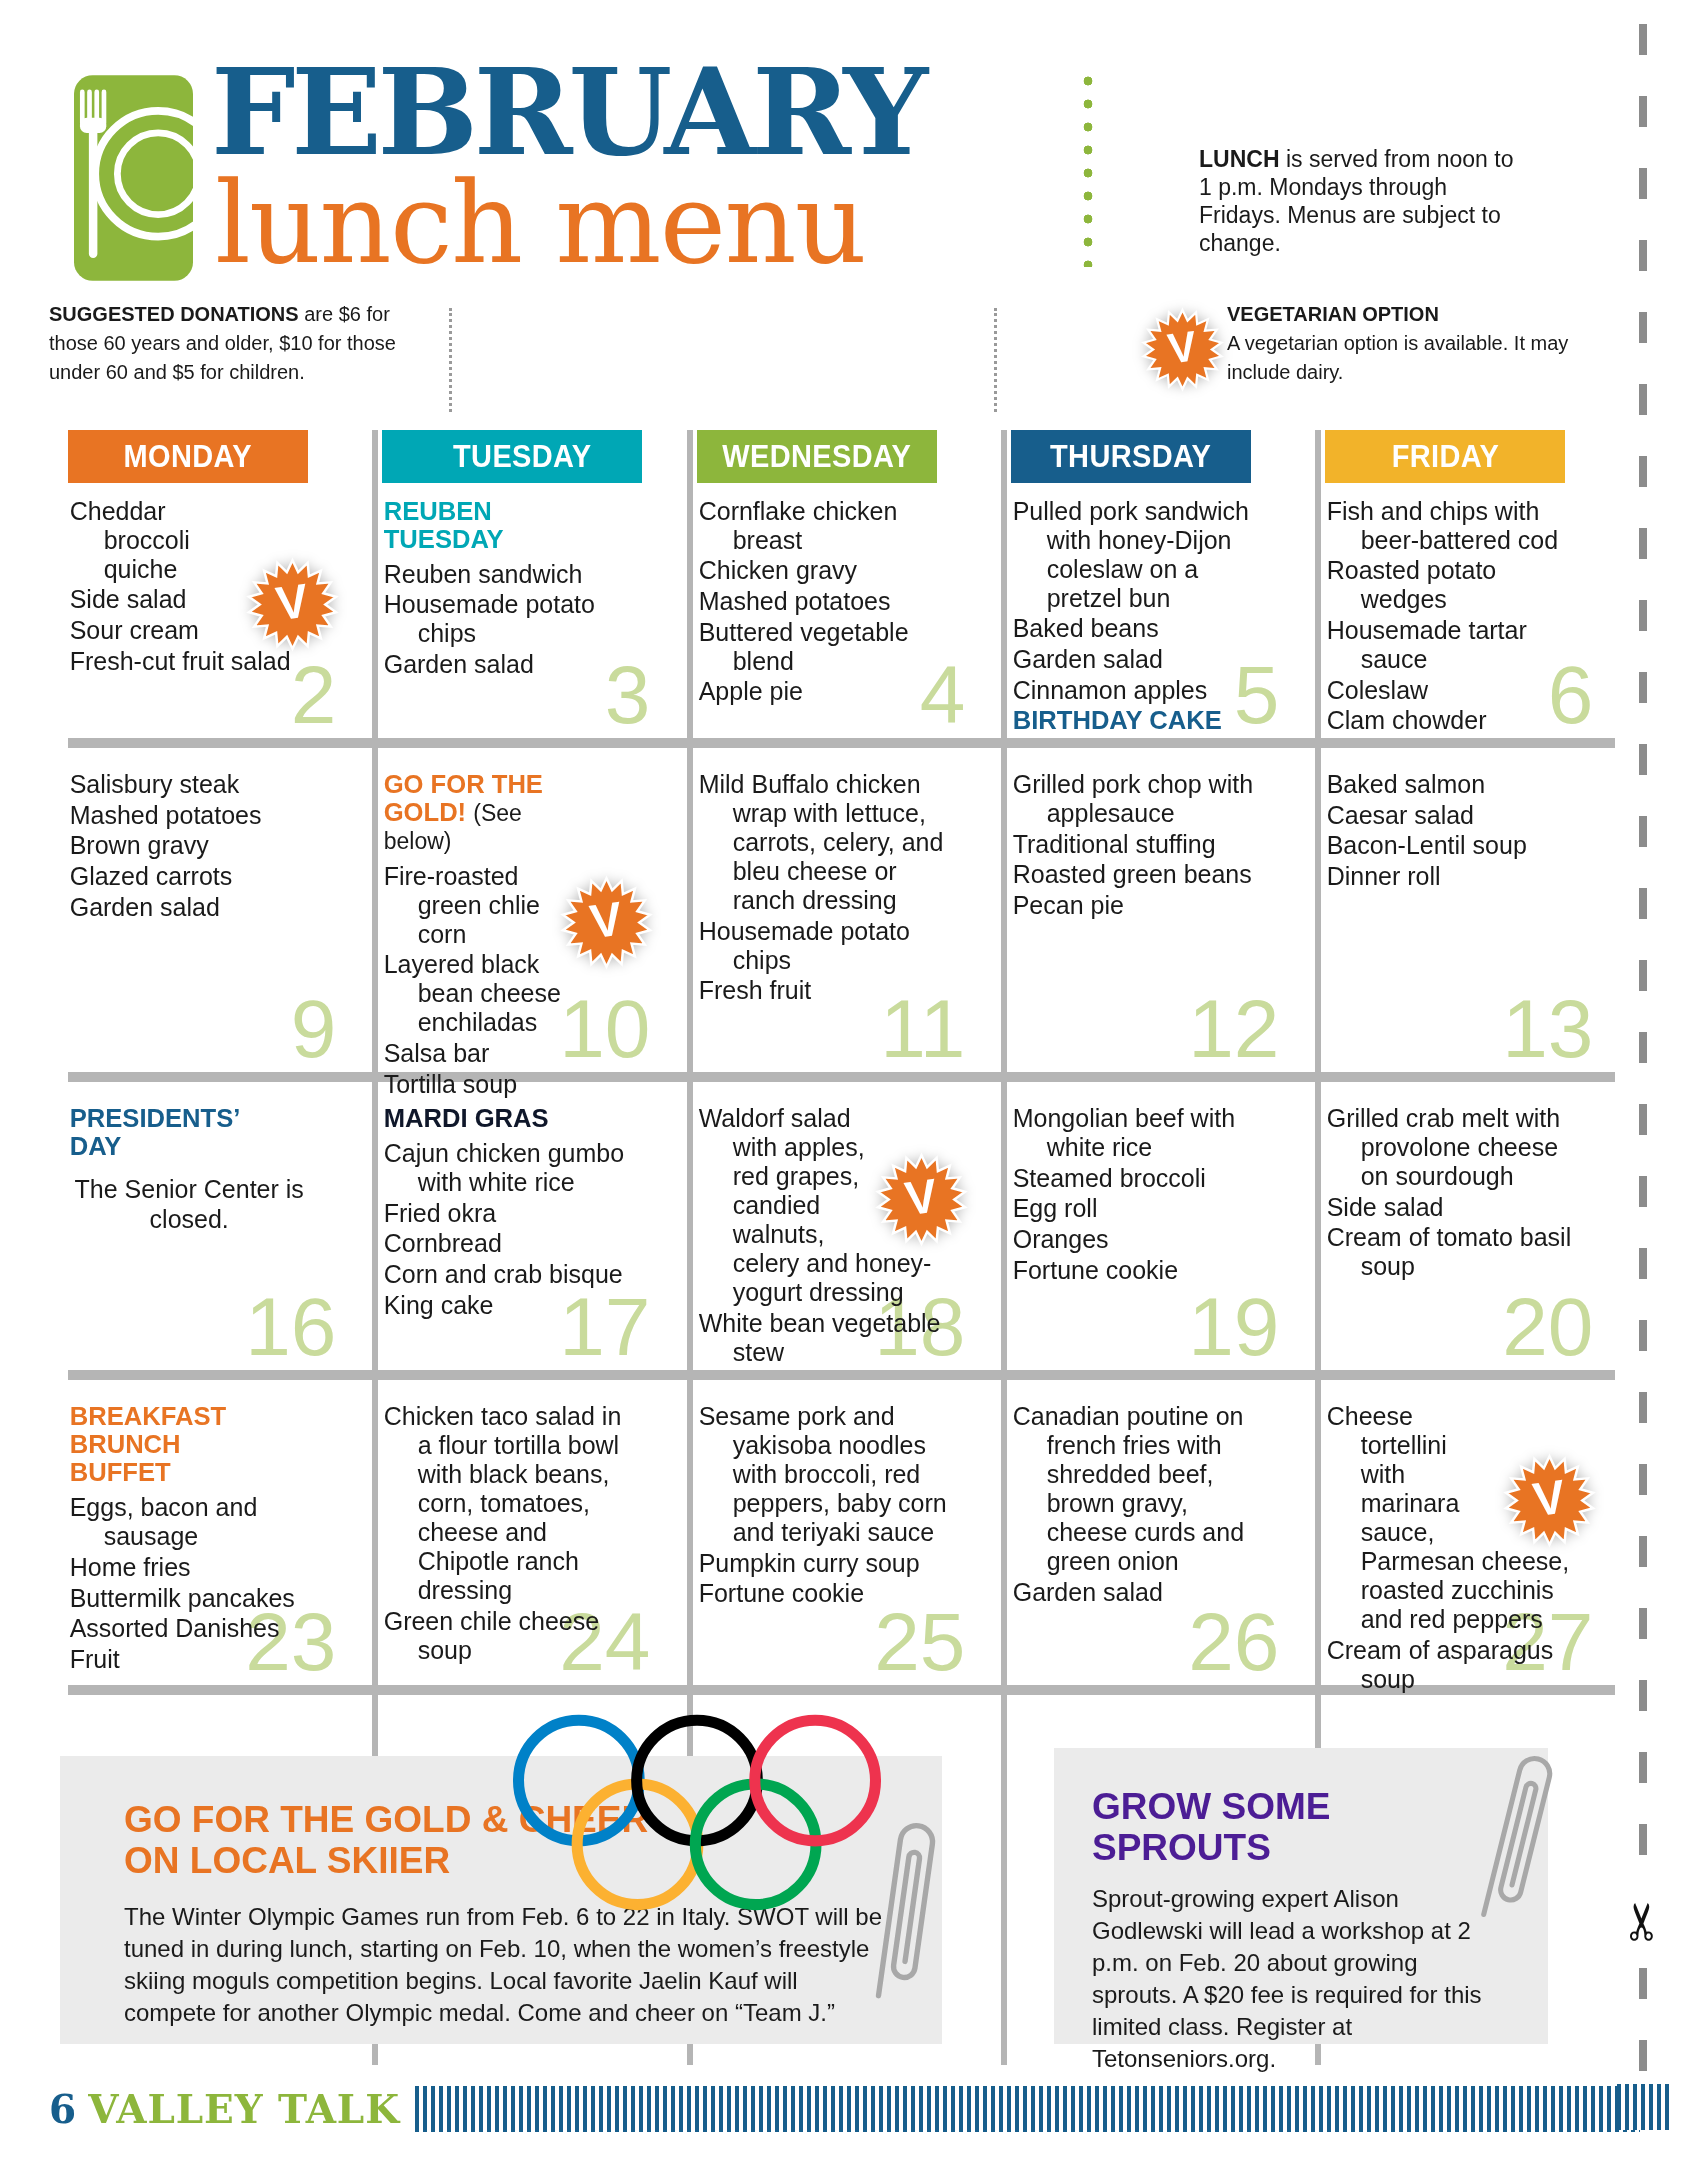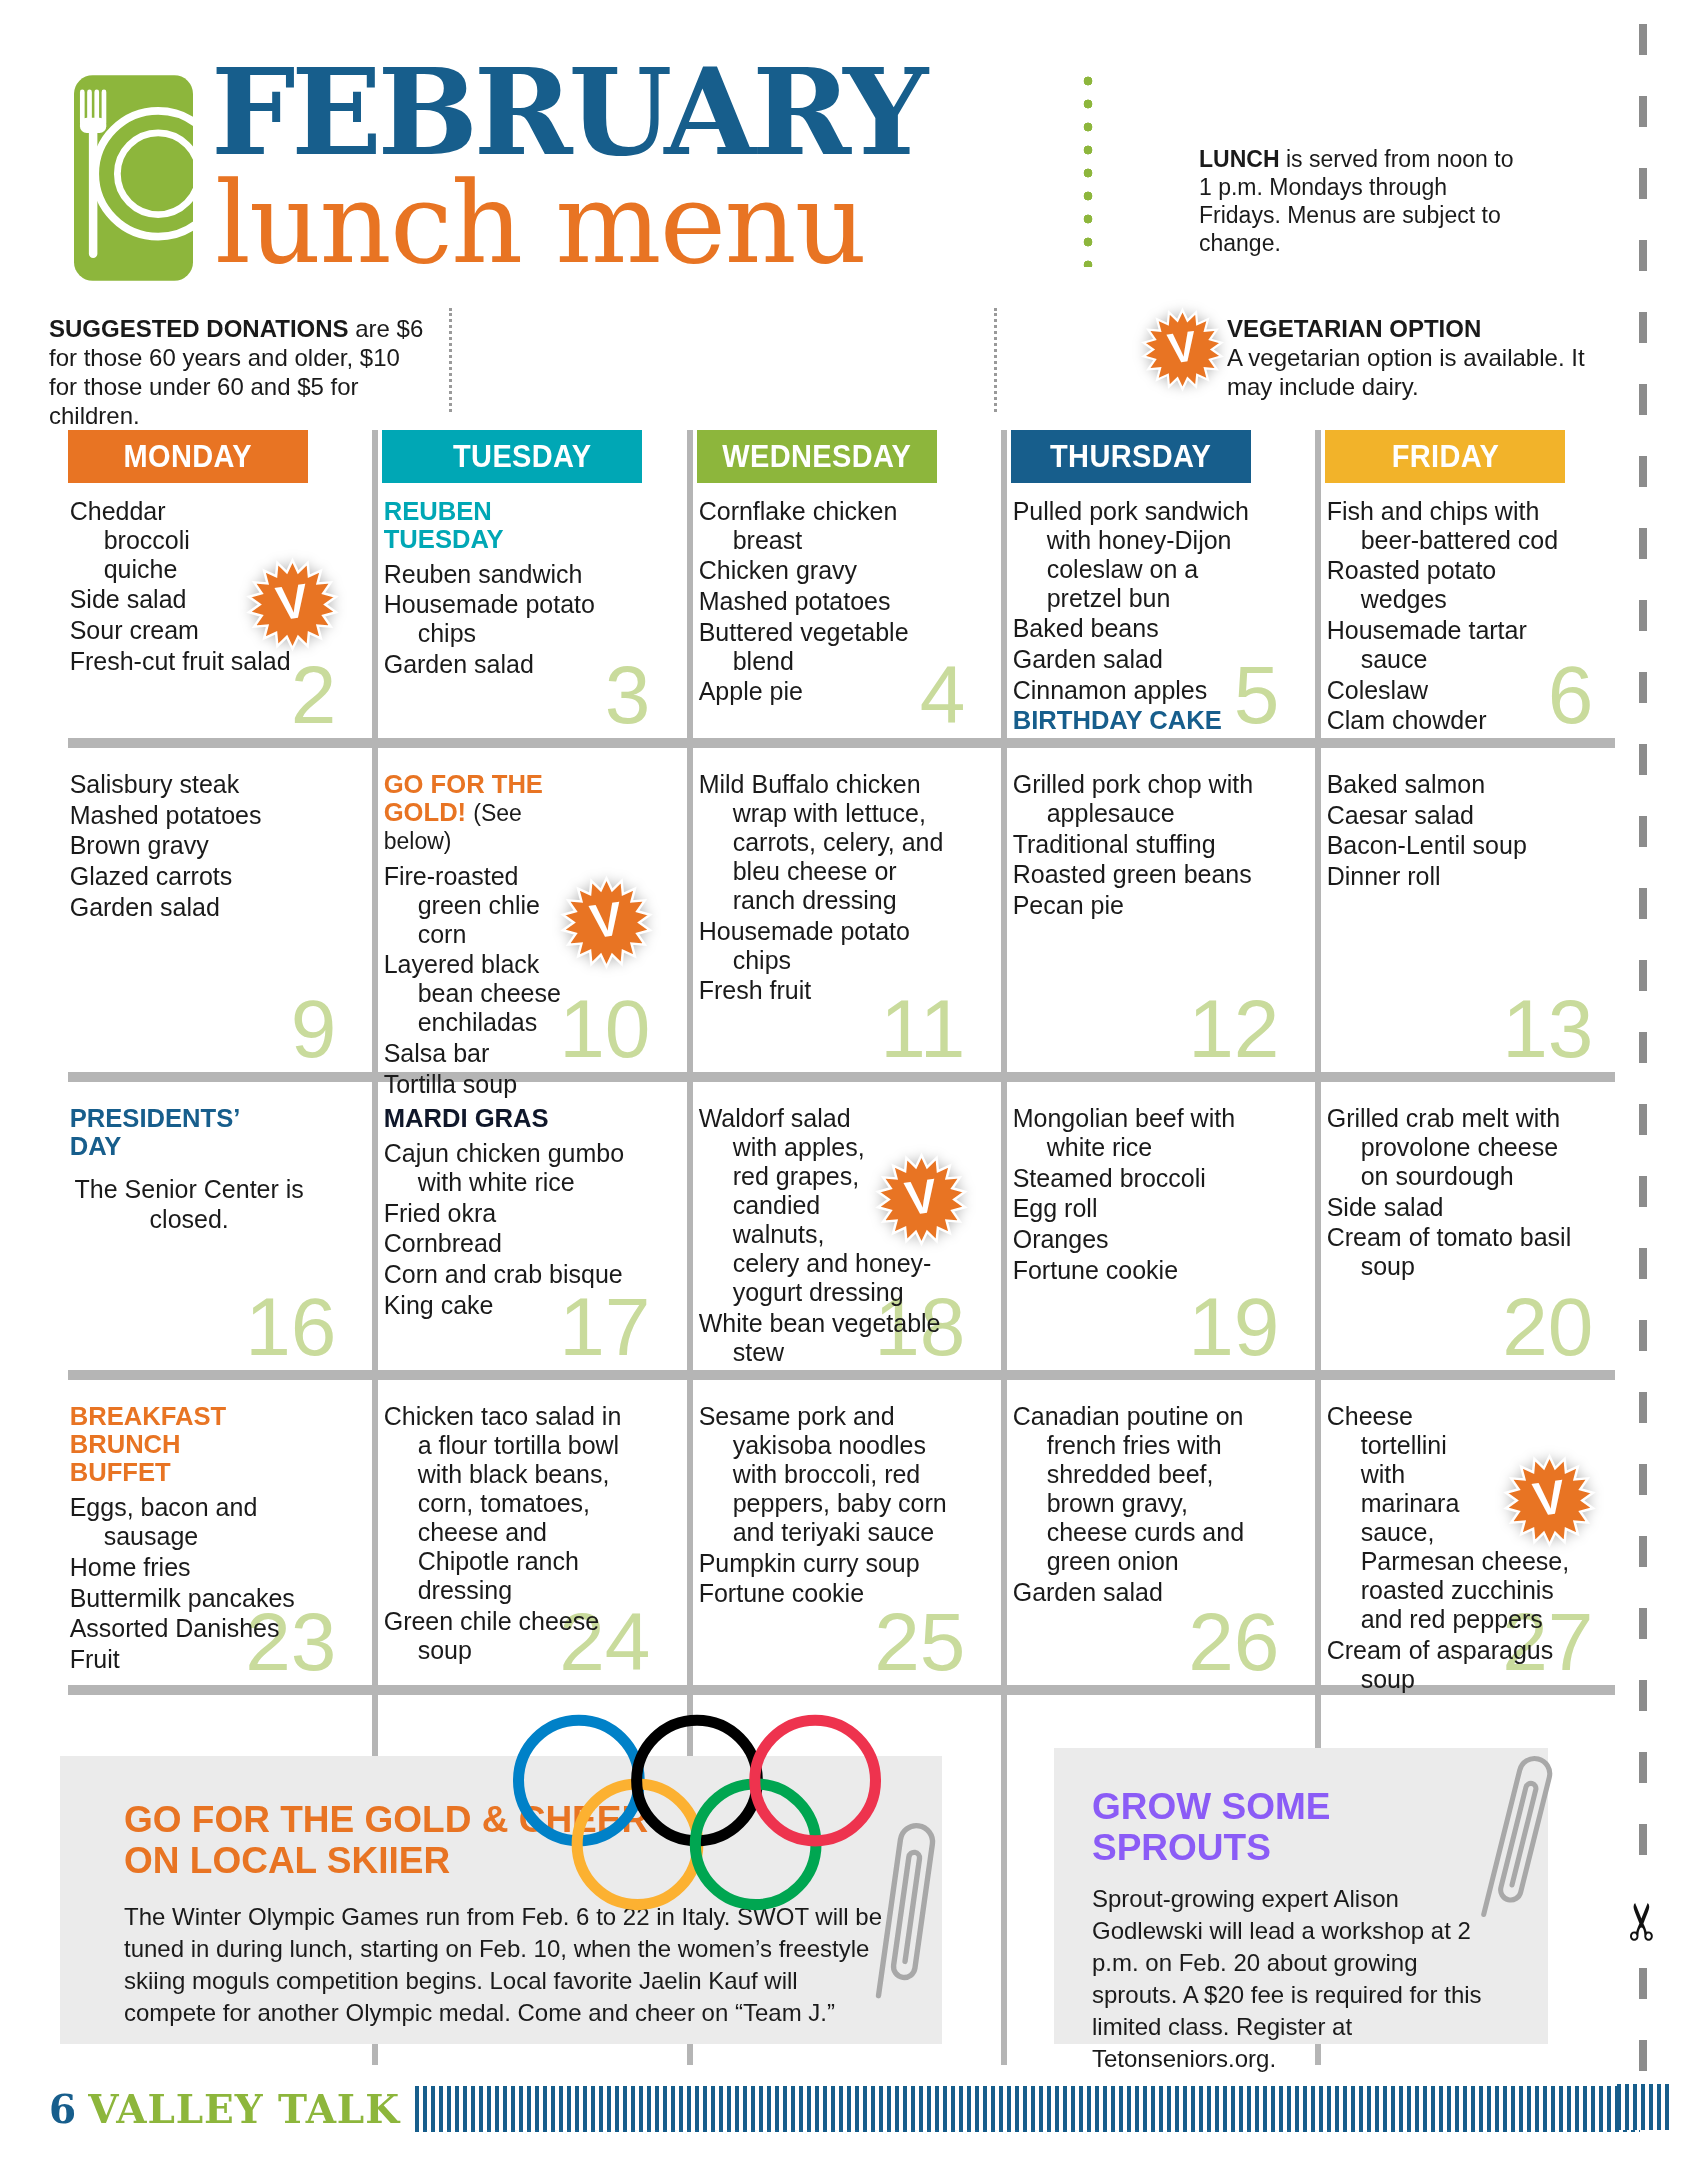--- a/index.html
+++ b/index.html
@@ -10,21 +10,21 @@
   .title-month{position:absolute;left:211px;top:53px;font-family:"DejaVu Serif",serif;
         font-weight:bold;font-size:119px;line-height:1;letter-spacing:-4.3px;color:#175E8C;}
   .title-sub{position:absolute;left:215px;top:167px;font-family:"DejaVu Serif",serif;
         font-size:112px;line-height:1;letter-spacing:-1.7px;color:#E87423;}
   .green-dots{position:absolute;left:1083px;top:75px;width:10.2px;height:192px;
         background-image:radial-gradient(circle at 5.1px 6px,#8DB63C 4.3px,rgba(0,0,0,0) 4.7px);
         background-size:10.2px 23px;background-repeat:repeat-y;}
   .lunch-note{position:absolute;left:1199px;top:145px;width:324px;font-size:23px;line-height:28px;}
   .b{font-weight:bold;}
   
-  .info-block{position:absolute;top:314px;font-size:24px;line-height:29px;}
+  .info-block{position:absolute;top:300px;font-size:20px;line-height:29px;}
   .info-1{left:49px;width:385px;}
   .info-2{left:583px;width:394px;}
   .info-3{left:1227px;width:400px;}
   .info-sep{position:absolute;top:308px;height:104px;width:0;border-left:3.4px dotted #9a9a9a;}
   .sep-1{left:449px;} .sep-2{left:994px;}
   .veg-hdr-badge{position:absolute;left:1140px;top:307px;width:85px;height:85px;}
   
   .vline{position:absolute;top:430px;width:6px;height:1635px;background:#B5B5B5;}
   .hline{position:absolute;left:68px;width:1547px;height:10.2px;background:#B5B5B5;}
   .day-header{position:absolute;top:430px;height:53px;width:240px;display:flex;
@@ -42,21 +42,21 @@
   .cell-paragraph{font-size:25px;line-height:30px;margin-top:13.6px;max-width:239px;text-align:center;}
   .cell-special{font-weight:bold;font-size:25.6px;margin-top:1.7px;}
   .veg-float{float:right;width:95px;height:95px;margin:0 -13.6px 5.1px 3.4px;shape-outside:circle(50%);}
   .veg-badge-svg{filter:drop-shadow(0 0 5.1px rgba(0,0,0,.25));}
   
   .gray-box{position:absolute;background:#EBEBEB;}
   .box-gold{left:60px;top:1756px;width:882px;height:288px;}
   .box-sprouts{left:1054px;top:1748px;width:494px;height:296px;}
   .box-heading{font-weight:bold;font-size:37px;line-height:41px;}
   .box-gold .box-heading{color:#E87423;margin:43px 0 0 64px;max-width:545px;}
-  .box-sprouts .box-heading{color:#8b5cf6;margin:38px 0 0 38px;max-width:426px;}
+  .box-sprouts .box-heading{color:#4c1d95;margin:38px 0 0 38px;max-width:426px;}
   .box-body{font-size:24px;line-height:32px;}
   .box-gold .box-body{margin:20.4px 0 0 64px;max-width:758px;}
   .box-sprouts .box-body{margin:15.3px 0 0 38px;max-width:411px;}
   .rings{position:absolute;left:507px;top:1704px;width:380px;height:221px;}
   .paperclip{position:absolute;}
   .clip-1{left:871px;top:1794px;width:65px;height:215px;transform:rotate(8deg);}
   .clip-2{left:1484px;top:1727px;width:65px;height:203px;transform:rotate(14deg);}
   
   .cut-line{position:absolute;left:1639px;top:24px;width:7.7px;height:2089px;
         background:repeating-linear-gradient(180deg,#8C8C8C 0 31px,rgba(0,0,0,0) 31px 72px);}

